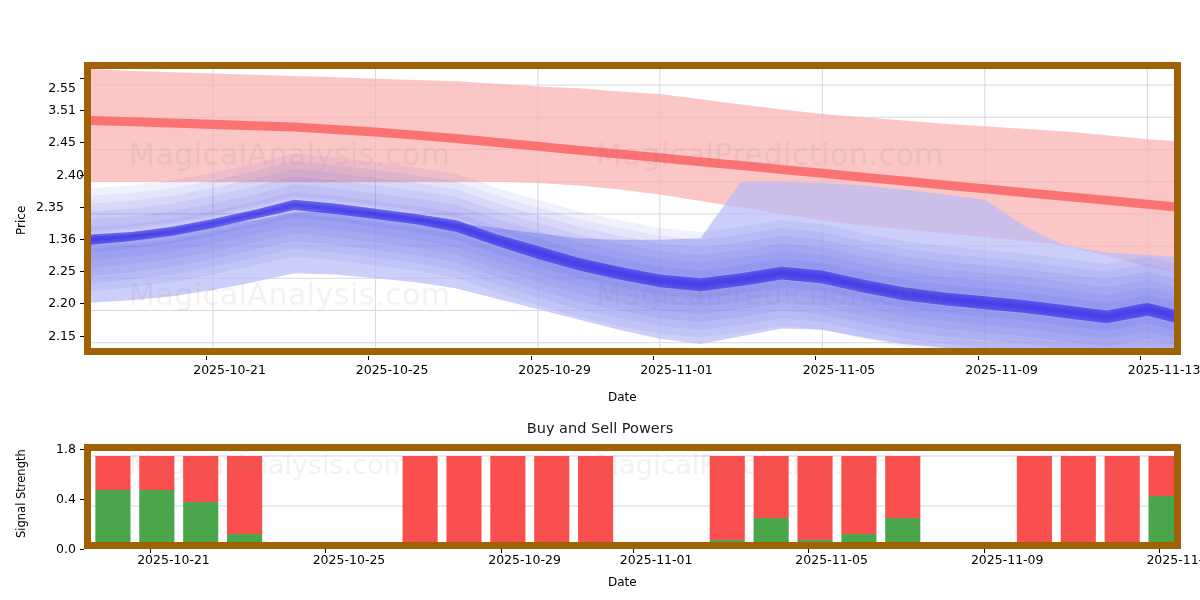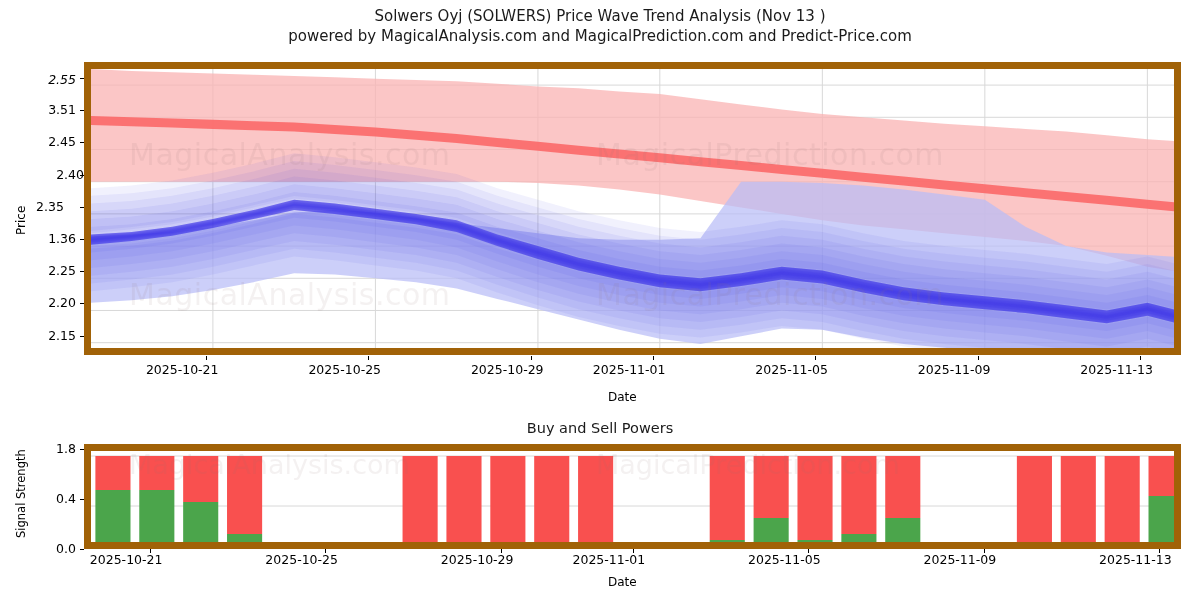--- a/index.html
+++ b/index.html
@@ -6,36 +6,32 @@
   body{width:1200px;height:600px;font-family:"DejaVu Sans","Liberation Sans",sans-serif;color:#000;overflow:hidden;}
   #root{position:relative;width:1200px;height:600px;}
   .title-block{position:absolute;left:0;top:6px;width:1200px;text-align:center;}
   .title-main{font-size:15px;line-height:20px;color:#1a1a1a;}
   .title-sub{font-size:15px;line-height:21px;color:#1a1a1a;}
   .panel{position:absolute;}
   .plotbox{position:absolute;border:7px solid #a16207;background:#fff;box-sizing:border-box;overflow:hidden;}
   .axlabel{position:absolute;font-size:12px;color:#000;}
   .ylabel-rot{transform-origin:0 0;transform:rotate(-90deg);white-space:nowrap;}
   .ytick{position:absolute;font-size:12.5px;color:#000;text-align:right;white-space:nowrap;}
-  .xtick{position:absolute;font-size:12.5px;color:#000;text-align:left;white-space:nowrap;}
+  .xtick{position:absolute;font-size:12.5px;color:#000;text-align:right;white-space:nowrap;}
   .tickmark{position:absolute;background:#000;}
   .wm{position:absolute;font-size:30px;color:rgba(150,120,120,0.10);white-space:nowrap;letter-spacing:.5px;pointer-events:none;}
   .wm2{position:absolute;font-size:27px;color:rgba(150,120,120,0.10);white-space:nowrap;pointer-events:none;}
   svg{display:block;}
   .panel-title{position:absolute;width:1200px;text-align:center;font-size:14.5px;color:#1a1a1a;}
 </style>
 </head>
 <body>
 
 <div id="root">
 
-  <div class="title-block">
-    <div class="title-main">Solwers Oyj (SOLWERS) Price Wave Trend Analysis (Nov 13 )</div>
-    <div class="title-sub">powered by MagicalAnalysis.com and MagicalPrediction.com and Predict-Price.com</div>
-  </div>
 
   <div class="panel" style="left:0;top:0;width:1200px;height:410px;">
 
     <div class="axlabel ylabel-rot" style="left:14px;top:235px;">Price</div>
     <div class="axlabel" style="left:608px;top:390px;">Date</div>
 
     <div id="price-yticks">
         <div class="ytick" style="left: 24px; top: 327.681px; width: 52px;">2.15</div>
         <div class="tickmark" style="left: 80px; top: 335.681px; width: 4px; height: 1px;"></div>
         <div class="ytick" style="left: 24px; top: 295.484px; width: 52px;">2.20</div>
@@ -45,21 +41,21 @@
         <div class="ytick" style="left: 24px; top: 231.088px; width: 52px;">1.36</div>
         <div class="tickmark" style="left: 80px; top: 239.088px; width: 4px; height: 1px;"></div>
         <div class="ytick" style="left: 24px; top: 198.89px; width: 52px; text-align: center;">2.35</div>
         <div class="tickmark" style="left: 80px; top: 206.89px; width: 4px; height: 1px;"></div>
         <div class="ytick" style="left: 32px; top: 166.692px; width: 52px;">2.40</div>
         <div class="tickmark" style="left: 80px; top: 174.692px; width: 4px; height: 1px;"></div>
         <div class="ytick" style="left: 24px; top: 134.495px; width: 52px;">2.45</div>
         <div class="tickmark" style="left: 80px; top: 142.495px; width: 4px; height: 1px;"></div>
         <div class="ytick" style="left: 24px; top: 102.297px; width: 52px;">3.51</div>
         <div class="tickmark" style="left: 80px; top: 110.297px; width: 4px; height: 1px;"></div>
-        <div class="ytick" style="left: 24px; top: 72px; width: 52px; font-style: italic;">2.55</div>
+        <div class="ytick" style="left: 24px; top: 80px; width: 52px;">2.55</div>
         <div class="tickmark" style="left: 80px; top: 78.0989px; width: 4px; height: 1px;"></div>
       </div>
     <div id="price-xticks">
         <div class="xtick" style="left: 145.889px; top: 362px; width: 120px;">2025-10-21</div>
         <div class="tickmark" style="left: 205.889px; top: 356px; width: 1px; height: 4px;"></div>
         <div class="xtick" style="left: 308.407px; top: 362px; width: 120px;">2025-10-25</div>
         <div class="tickmark" style="left: 368.407px; top: 356px; width: 1px; height: 4px;"></div>
         <div class="xtick" style="left: 470.926px; top: 362px; width: 120px;">2025-10-29</div>
         <div class="tickmark" style="left: 530.926px; top: 356px; width: 1px; height: 4px;"></div>
         <div class="xtick" style="left: 592.815px; top: 362px; width: 120px;">2025-11-01</div>

